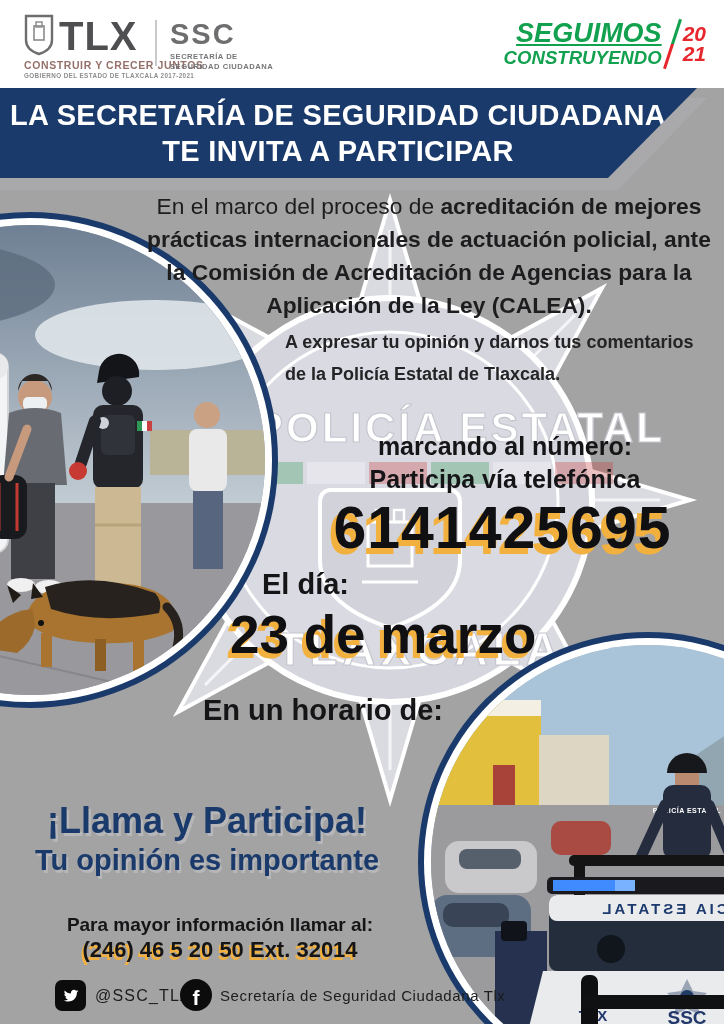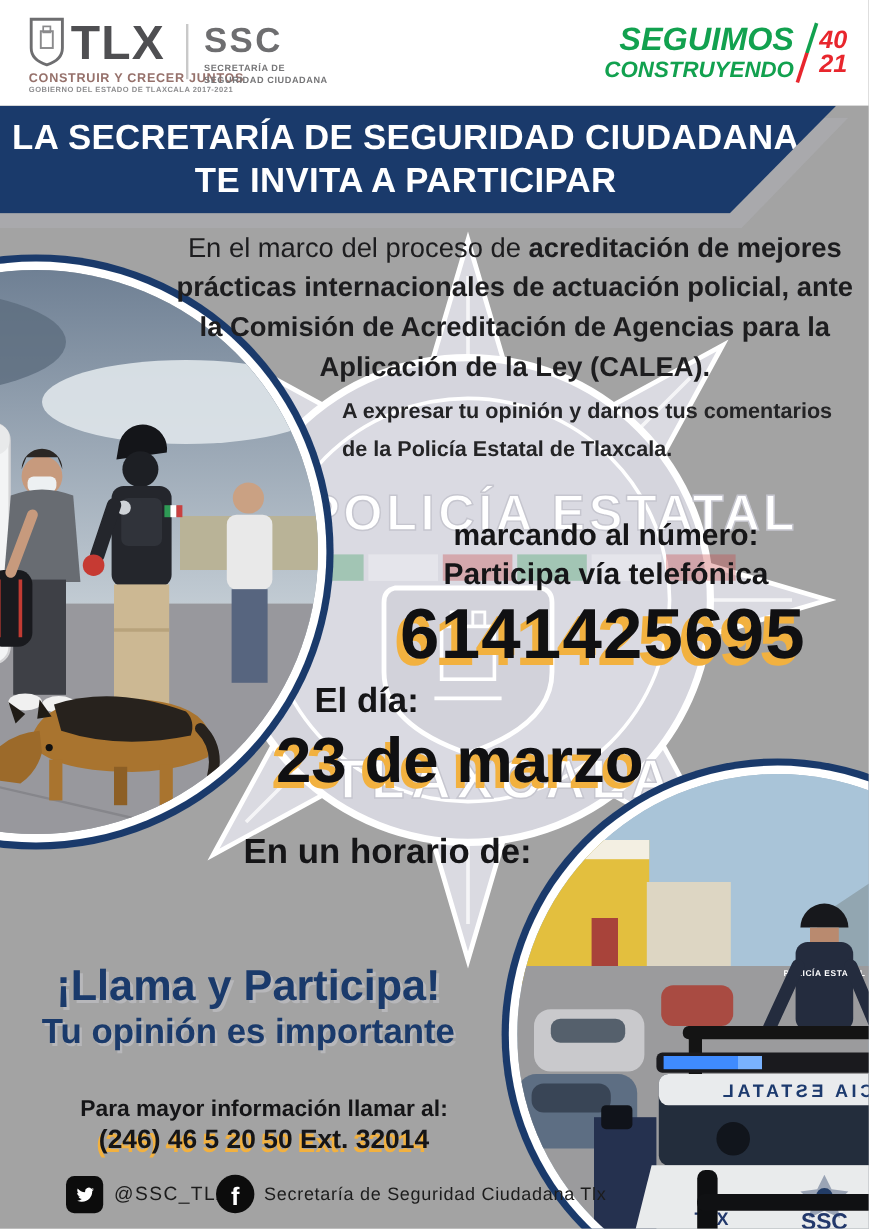--- a/index.html
+++ b/index.html
@@ -14,21 +14,21 @@
   .tlx-shield{width:30px;height:42px;}
   .tlx-word{font-size:40px;font-weight:800;color:#4f4f52;letter-spacing:1px;line-height:40px;}
   .tlx-tagline{font-size:10.5px;font-weight:700;color:#96716b;letter-spacing:.6px;margin-top:3px;}
   .tlx-subline{font-size:6.3px;font-weight:700;color:#8d8d8f;letter-spacing:.4px;margin-top:1px;}
   .header-divider{position:absolute;left:155px;top:20px;width:2px;height:46px;background:#c9c9c9;}
   .ssc-block{position:absolute;left:170px;top:20px;}
   .ssc-word{font-size:29px;font-weight:700;color:#6e6e70;letter-spacing:2px;line-height:29px;}
   .ssc-dept{font-size:7.6px;font-weight:700;color:#767678;letter-spacing:.5px;line-height:10px;margin-top:3px;}
   .slogan{position:absolute;right:18px;top:18px;display:flex;align-items:center;}
   .slogan-words{text-align:right;font-style:italic;font-weight:800;color:#12a14f;line-height:1;}
-  .slogan-w1{font-size:27px;letter-spacing:0;}
+  .slogan-w1{font-size:27px;letter-spacing:0;text-decoration:underline;}
   .slogan-w2{font-size:18.6px;margin-top:2px;}
   .slogan-slash{width:3px;height:52px;background:linear-gradient(#12a14f 0 50%,#e8262d 50% 100%);transform:rotate(18deg);margin:0 9px;}
   .slogan-years{font-style:italic;font-weight:800;color:#e8262d;font-size:21px;line-height:20px;}
   
   .banner-shadow{position:absolute;left:0;top:98px;width:724px;height:92px;background:#a9a9ac;
     clip-path:polygon(0 0,707px 0,618px 100%,0 100%);z-index:4;}
   .banner{position:absolute;left:0;top:88px;width:724px;height:90px;background:#1a3a6b;
     clip-path:polygon(0 0,697px 0,608px 100%,0 100%);z-index:5;
     display:flex;flex-direction:column;justify-content:center;}
   .banner-inner{width:676px;text-align:center;color:#fff;font-weight:700;}
@@ -93,21 +93,21 @@
         <div>SEGURIDAD CIUDADANA</div>
       </div>
     </div>
     <div class="slogan">
       <div class="slogan-words">
         <div class="slogan-w1">SEGUIMOS</div>
         <div class="slogan-w2">CONSTRUYENDO</div>
       </div>
       <div class="slogan-slash"></div>
       <div class="slogan-years">
-        <div>40</div>
+        <div>20</div>
         <div>21</div>
       </div>
     </div>
   </div>
 
   <div class="banner-shadow"></div>
   <div class="banner">
     <div class="banner-inner">
       <div class="banner-l1">LA SECRETARÍA DE SEGURIDAD CIUDADANA</div>
       <div class="banner-l2">TE INVITA A PARTICIPAR</div>

